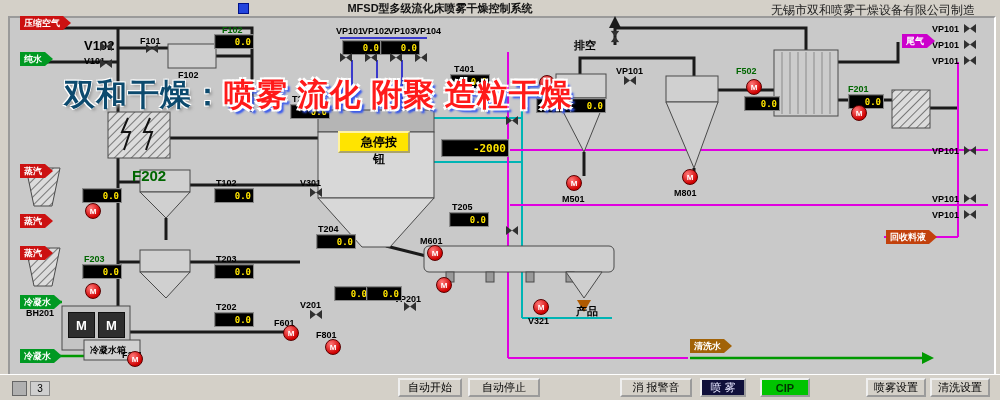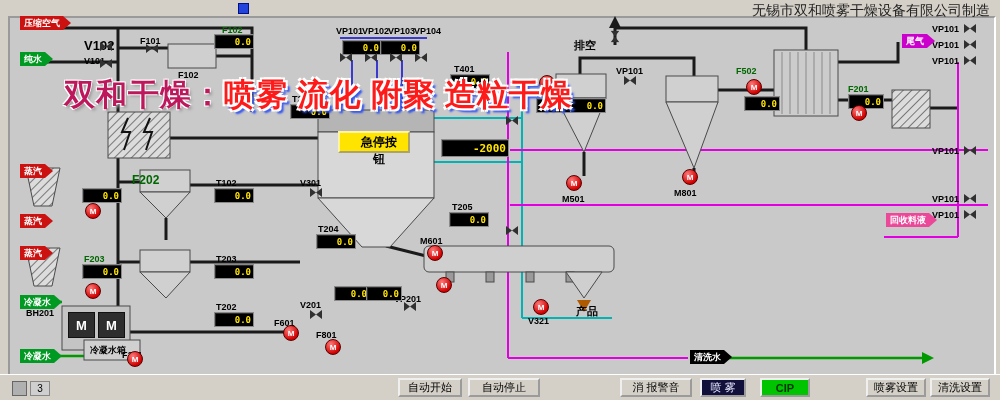--- a/index.html
+++ b/index.html
@@ -6,21 +6,21 @@
   body{
     width:1000px;height:400px;position:relative;overflow:hidden;
     background:#d4d0c8;
     font-family:"Liberation Sans",sans-serif;
     -webkit-font-smoothing:antialiased;
   }
   
   .titlebar{position:absolute;top:0;left:0;width:1000px;height:15px;background:#d4d0c8;z-index:60;}
   .app-icon{position:absolute;left:238px;top:3px;width:9px;height:9px;background:#2244dd;border:1px solid #001188;}
   .title{position:absolute;left:440px;transform:translateX(-50%);top:1px;font-size:11px;font-weight:bold;color:#111;white-space:nowrap;}
-  .mfr{position:absolute;right:10px;top:2px;font-size:14px;color:#222;white-space:nowrap;}
+  .mfr{position:absolute;right:25px;top:2px;font-size:12px;color:#222;white-space:nowrap;}
   
   .frame{position:absolute;left:8px;top:16px;width:984px;height:356px;background:#c9c9c9;
     border:2px solid;border-color:#9a9a9a #ffffff #ffffff #9a9a9a;z-index:1;}
   .pipes{position:absolute;left:0;top:0;z-index:2;pointer-events:none;}
   .overlay{position:absolute;left:0;top:0;width:1000px;height:400px;z-index:10;}
   .dlabel{position:absolute;font-weight:bold;white-space:nowrap;z-index:12;color:#000;}
   .disp{position:absolute;background:#000;border:1px solid #8a8a8a;box-shadow:inset 1px 1px 0 #2a2a2a;
     font-family:"DejaVu Sans Mono",monospace;font-weight:bold;display:flex;align-items:center;justify-content:flex-end;
     padding:0 2px;z-index:12;}
   .pump{position:absolute;width:14px;height:14px;border-radius:50%;
@@ -32,40 +32,41 @@
   .valve{position:absolute;width:12px;height:9px;background:#303030;
     clip-path:polygon(0 0,50% 50%,100% 0,100% 100%,50% 50%,0 100%);z-index:12;cursor:pointer;}
   .ftag{position:absolute;height:14px;color:#fff;font-size:9px;font-weight:bold;display:flex;align-items:center;
     padding:0 11px 0 4px;white-space:nowrap;z-index:12;
     clip-path:polygon(0 0,calc(100% - 8px) 0,100% 50%,calc(100% - 8px) 100%,0 100%);}
   .estop{position:absolute;left:338px;top:131px;width:72px;height:22px;z-index:20;
     background:#ffe400;border:2px outset #fff3a0;color:#000;font-weight:bold;font-size:12px;
     font-family:"Liberation Sans",sans-serif;cursor:pointer;padding-left:16px;}
   .watermark{position:absolute;left:64px;top:74px;z-index:55;white-space:nowrap;
     font-weight:bold;font-size:31px;letter-spacing:1px;pointer-events:none;}
-  .wm1{color:#be185d;text-shadow:-1px -1px 0 #fff,1px -1px 0 #fff,-1px 1px 0 #fff,2px 2px 3px #999;}
+  .wm1{color:#0c4a6e;text-shadow:-1px -1px 0 #fff,1px -1px 0 #fff,-1px 1px 0 #fff,2px 2px 3px #999;}
   .wm2{color:#ff1a1a;text-shadow:-2px -2px 0 #fff,2px -2px 0 #fff,-2px 2px 0 #fff,2px 2px 0 #fff,4px 4px 2px #3355ee;}
   
   .statusbar{position:absolute;left:0;top:374px;width:1000px;height:26px;background:#d4d0c8;
     border-top:1px solid #fff;z-index:60;}
   .sicon{position:absolute;left:12px;top:6px;width:13px;height:13px;background:#b0b0b0;border:1px solid #666;}
   .counter{position:absolute;left:30px;top:6px;width:18px;height:13px;background:#cfcfcf;border:1px solid #888;
     font-size:10px;text-align:center;line-height:13px;}
   .statusmsg{position:absolute;left:52px;top:4px;width:336px;height:17px;background:#000099;color:#00ee00;
     font-size:12px;font-weight:bold;text-align:center;line-height:17px;border:1px solid #666;}
   .btn{position:absolute;top:3px;height:19px;border:2px outset #efefef;background:#d4d0c8;color:#000;
     font-size:11px;font-family:"Liberation Sans",sans-serif;cursor:pointer;padding:0;}
   .btn.dark{background:#10103a;color:#e6e6ff;}
   .btn.green{background:#00c400;color:#003300;font-weight:bold;}
 </style>
 </head>
 <body>
 
 <div class="titlebar">
   <span class="app-icon"></span>
+  <span class="title">MFSD型多级流化床喷雾干燥控制系统</span>
   <span class="mfr">无锡市双和喷雾干燥设备有限公司制造</span>
 </div>
 
 <div class="frame"></div>
 
 <svg class="pipes" width="1000" height="400">
   <defs>
     <pattern id="hatch" width="6" height="6" patternUnits="userSpaceOnUse" patternTransform="rotate(45)">
       <rect width="6" height="6" fill="#dcdcdc"></rect>
       <line x1="0" y1="0" x2="0" y2="6" stroke="#555" stroke-width="1.5"></line>
@@ -186,21 +187,21 @@
     <div class="dlabel" style="left: 362px; top: 26px; color: rgb(0, 0, 0); font-size: 9px; text-align: right;">VP102</div>
     <div class="dlabel" style="left: 388px; top: 26px; color: rgb(0, 0, 0); font-size: 9px;">VP103</div>
     <div class="dlabel" style="left: 414px; top: 26px; color: rgb(0, 0, 0); font-size: 9px;">VP104</div>
     <div class="dlabel" style="left: 454px; top: 64px; color: rgb(0, 0, 0); font-size: 9px;">T401</div>
     <div class="dlabel" style="left: 574px; top: 38px; color: rgb(0, 0, 0); font-size: 11px;">排空</div>
     <div class="dlabel" style="left: 616px; top: 66px; color: rgb(0, 0, 0); font-size: 9px;">VP101</div>
     <div class="dlabel" style="left: 736px; top: 66px; color: rgb(0, 102, 0); font-size: 9px;">F502</div>
     <div class="dlabel" style="left: 848px; top: 84px; color: rgb(0, 102, 0); font-size: 9px;">F201</div>
     <div class="dlabel" style="left: 292px; top: 94px; color: rgb(0, 0, 0); font-size: 9px;">T201</div>
     <div class="dlabel" style="left: 216px; top: 178px; color: rgb(0, 0, 0); font-size: 9px;">T102</div>
-    <div class="dlabel" style="left: 84px; top: 173px; color: rgb(0, 102, 0); font-size: 12px; padding-left: 48px;">F202</div>
+    <div class="dlabel" style="left: 84px; top: 167px; color: rgb(0, 102, 0); font-size: 15px; padding-left: 48px;">F202</div>
     <div class="dlabel" style="left: 300px; top: 178px; color: rgb(0, 0, 0); font-size: 9px;">V301</div>
     <div class="dlabel" style="left: 452px; top: 202px; color: rgb(0, 0, 0); font-size: 9px;">T205</div>
     <div class="dlabel" style="left: 318px; top: 224px; color: rgb(0, 0, 0); font-size: 9px;">T204</div>
     <div class="dlabel" style="left: 420px; top: 236px; color: rgb(0, 0, 0); font-size: 9px;">M601</div>
     <div class="dlabel" style="left: 562px; top: 194px; color: rgb(0, 0, 0); font-size: 9px;">M501</div>
     <div class="dlabel" style="left: 674px; top: 188px; color: rgb(0, 0, 0); font-size: 9px;">M801</div>
     <div class="dlabel" style="left: 216px; top: 254px; color: rgb(0, 0, 0); font-size: 9px;">T203</div>
     <div class="dlabel" style="left: 84px; top: 254px; color: rgb(0, 102, 0); font-size: 9px;">F203</div>
     <div class="dlabel" style="left: 216px; top: 302px; color: rgb(0, 0, 0); font-size: 9px;">T202</div>
     <div class="dlabel" style="left: 300px; top: 300px; color: rgb(0, 0, 0); font-size: 9px;">V201</div>
@@ -273,22 +274,22 @@
     <div class="valve" style="left: 506px; top: 116px;"></div>
     <div class="valve" style="left: 506px; top: 226px;"></div>
     <div class="ftag" style="left: 20px; top: 16px; background: rgb(204, 17, 17);">压缩空气</div>
     <div class="ftag" style="left: 20px; top: 52px; background: rgb(0, 153, 34);">纯水</div>
     <div class="ftag" style="left: 20px; top: 164px; background: rgb(204, 17, 17);">蒸汽</div>
     <div class="ftag" style="left: 20px; top: 214px; background: rgb(204, 17, 17);">蒸汽</div>
     <div class="ftag" style="left: 20px; top: 246px; background: rgb(204, 17, 17);">蒸汽</div>
     <div class="ftag" style="left: 20px; top: 295px; background: rgb(0, 153, 34);">冷凝水</div>
     <div class="ftag" style="left: 20px; top: 349px; background: rgb(0, 153, 34);">冷凝水</div>
     <div class="ftag" style="left: 902px; top: 34px; background: rgb(204, 0, 204);">尾气</div>
-    <div class="ftag" style="left: 886px; top: 213px; background: #ec4899;">回收料液</div>
-    <div class="ftag" style="left: 690px; top: 350px; background: #000000;">清洗水</div>
+    <div class="ftag" style="left: 886px; top: 230px; background: #c2410c;">回收料液</div>
+    <div class="ftag" style="left: 690px; top: 339px; background: #a16207;">清洗水</div>
   </div>
 
 <div class="watermark">
   <span class="wm1">双和干燥：</span><span class="wm2">喷雾 流化 附聚 造粒干燥</span>
 </div>
 
 <div class="statusbar">
   <div class="sicon"></div>
   <div class="counter">3</div>
   <button class="btn" style="left:398px;width:64px;">自动开始</button>

